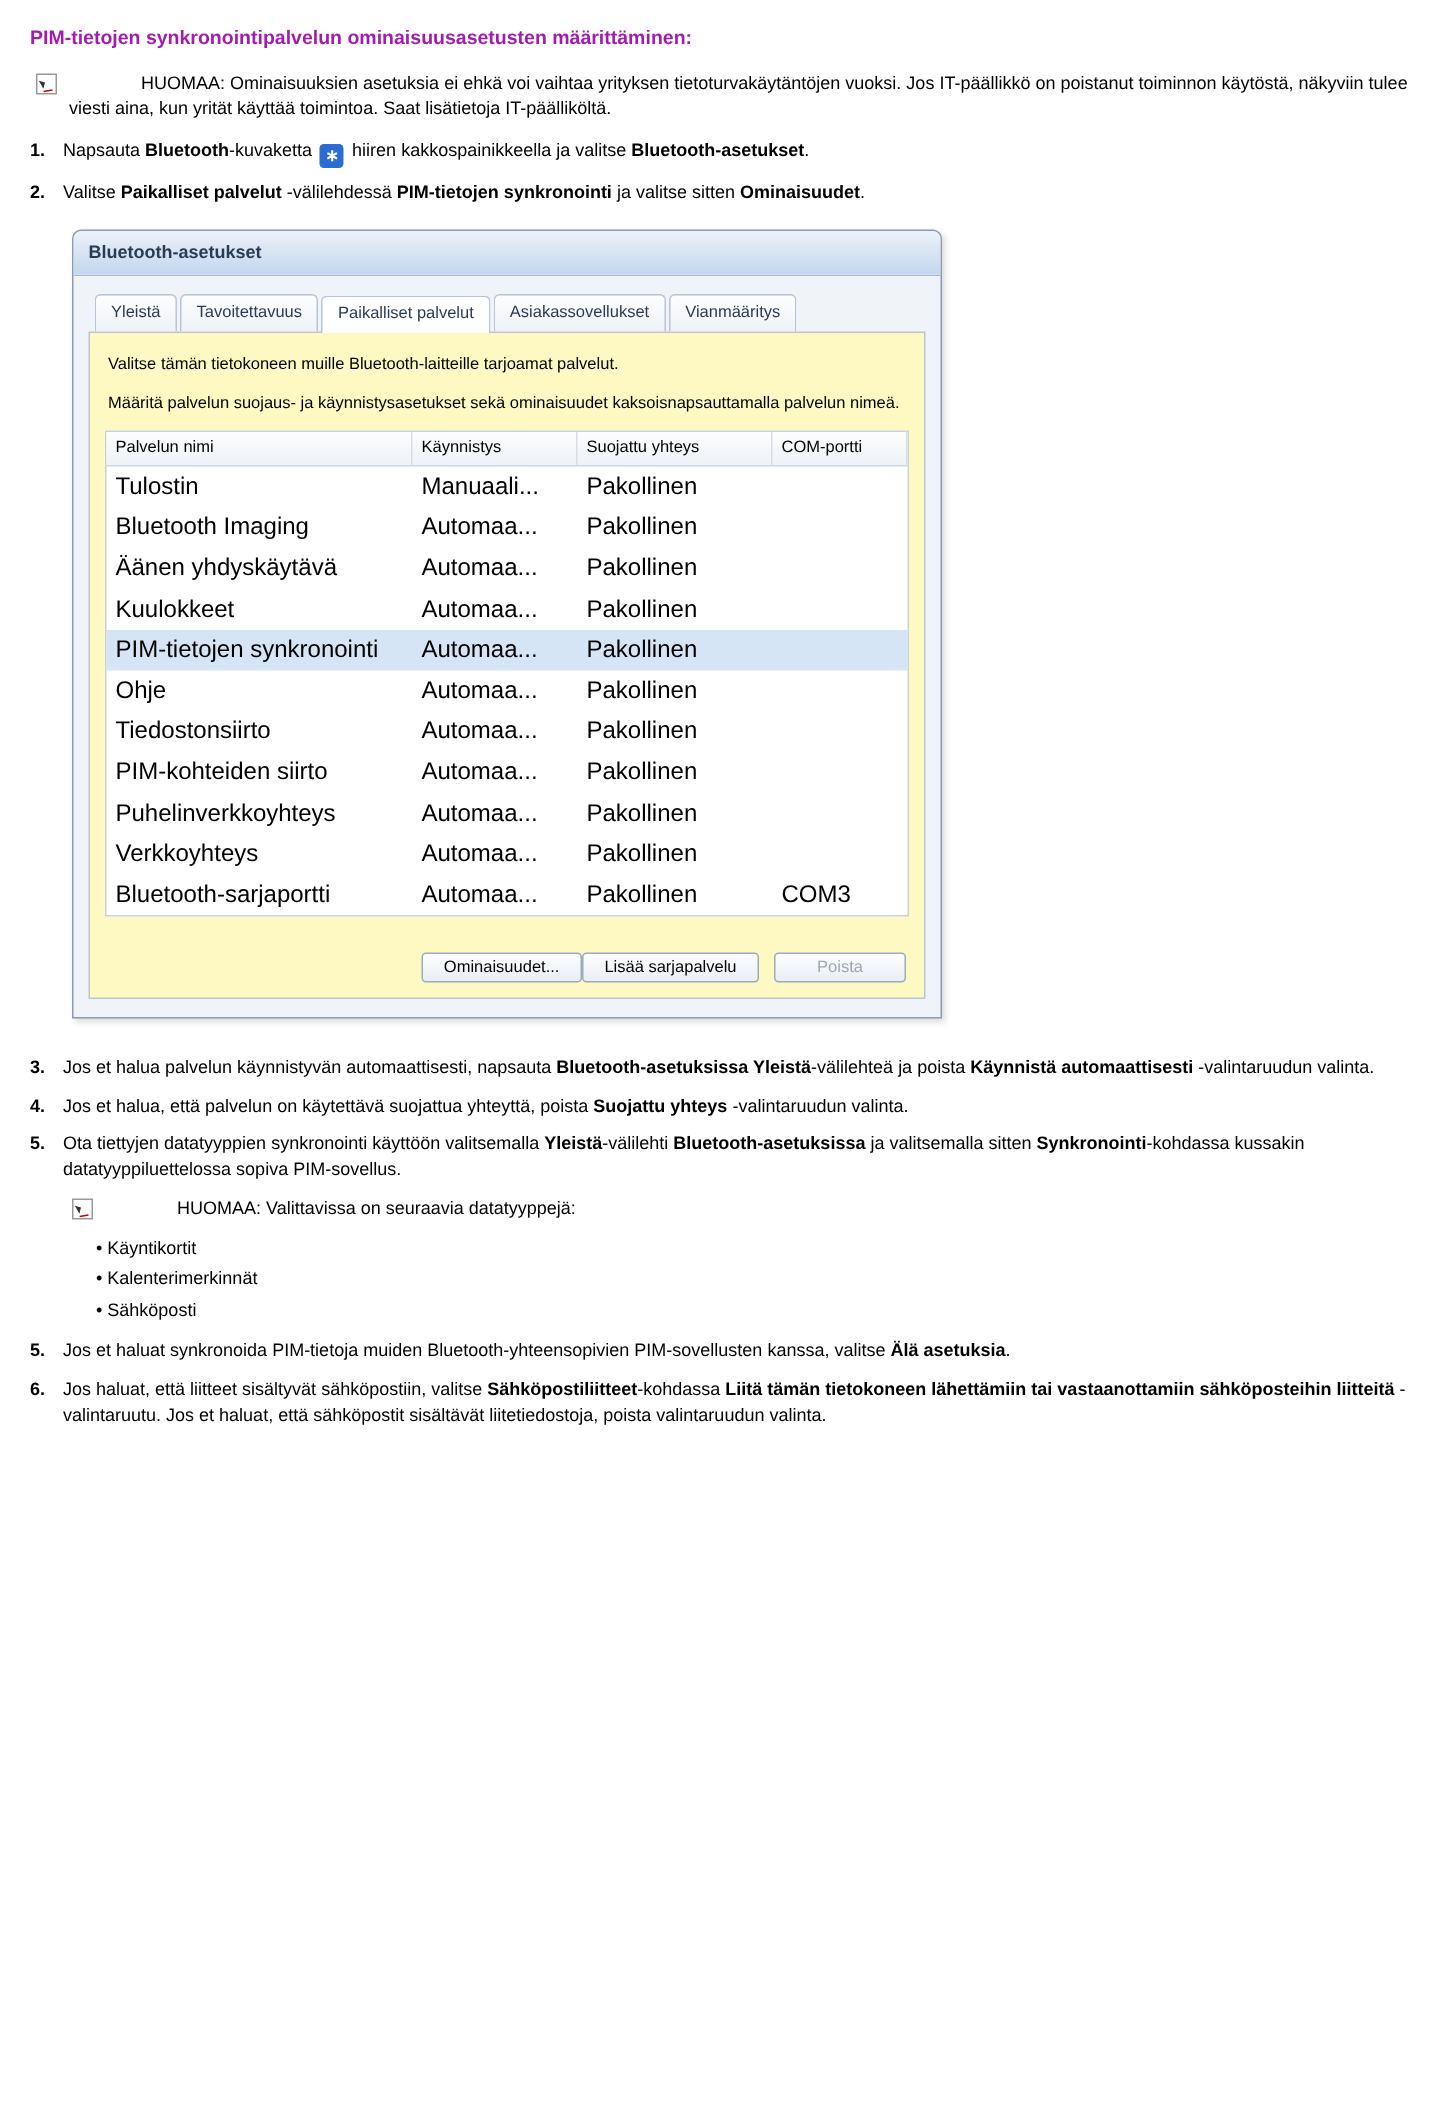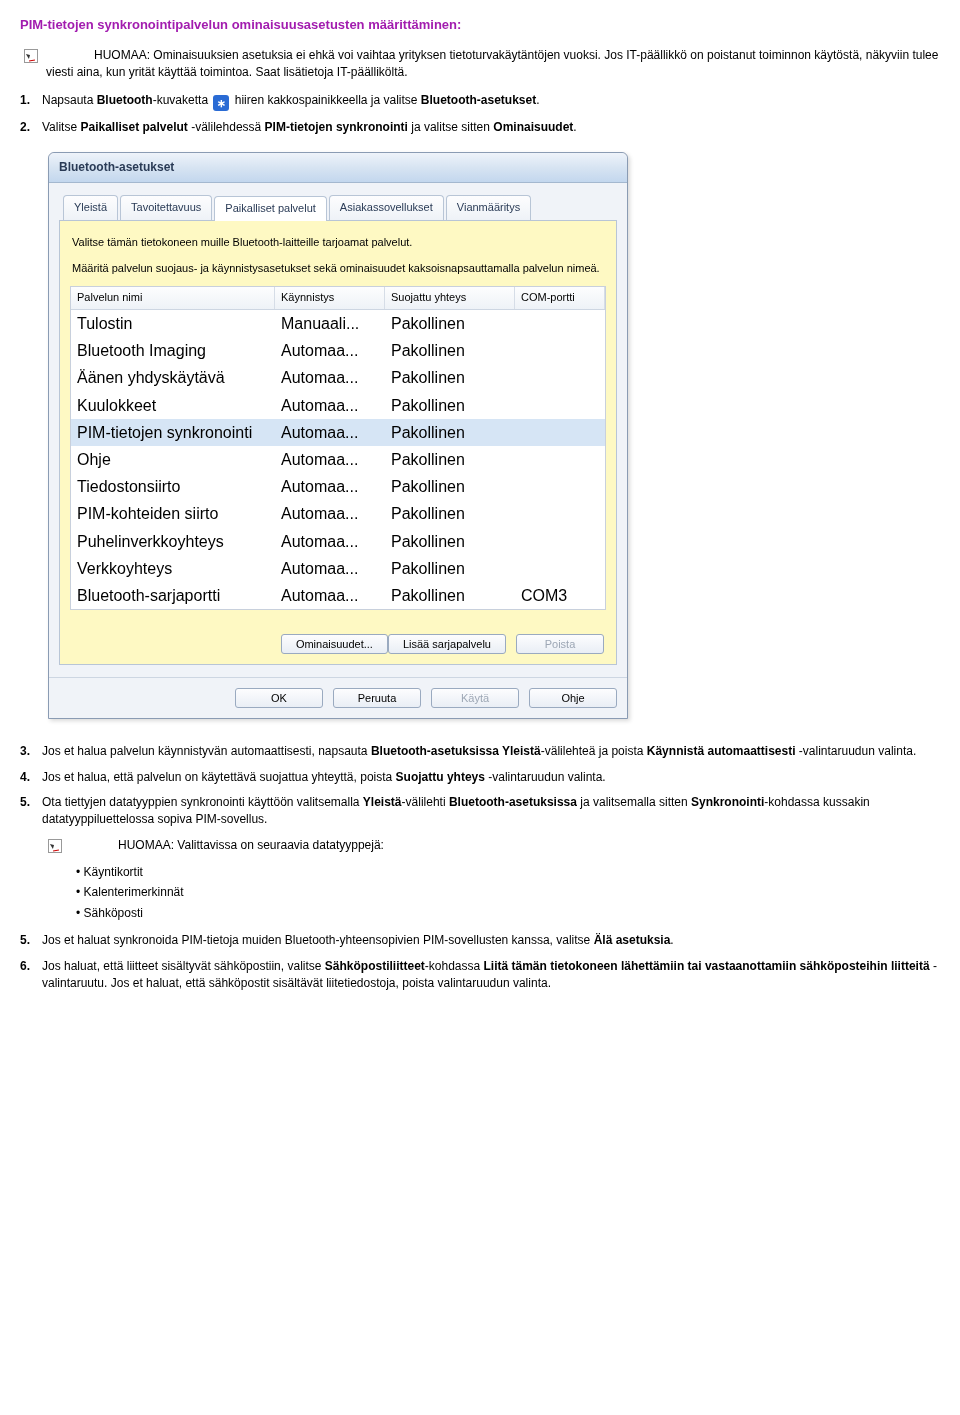--- a/index.html
+++ b/index.html
@@ -172,21 +172,21 @@
     display: flex;
     justify-content: flex-end;
     gap: 10px;
     padding: 10px;
     border-top: 1px solid #cdd6e2;
     background: #f0f3f8;
   }
 
   ul.bullets { list-style: none; margin: 6px 0 10px 44px; }
   ul.bullets li::before { content: "• "; }
-  ul.bullets li { margin: 3px 12px; }
+  ul.bullets li { margin: 3px 0; }
 </style>
 </head>
 <body>
 
 <div class="heading">PIM-tietojen synkronointipalvelun ominaisuusasetusten määrittäminen:</div>
 
 <div class="note">
   <span class="note-icon"></span>
   <div class="note-body">
     <b>HUOMAA:</b><span> Ominaisuuksien asetuksia ei ehkä voi vaihtaa yrityksen tietoturvakäytäntöjen vuoksi. Jos IT-päällikkö on poistanut toiminnon käytöstä, näkyviin tulee viesti aina, kun yrität käyttää toimintoa. Saat lisätietoja IT-päälliköltä.</span>
@@ -296,26 +296,20 @@
         </div>
         <div class="srv-btns">
           <button class="btn">Ominaisuudet...</button>
           <div class="rgroup">
             <button class="btn">Lisää sarjapalvelu</button>
             <button class="btn disabled">Poista</button>
           </div>
         </div>
       </div>
     </div>
-    <div class="dlg-footer">
-      <button class="btn">OK</button>
-      <button class="btn">Peruuta</button>
-      <button class="btn disabled">Käytä</button>
-      <button class="btn">Ohje</button>
-    </div>
   </div>
 </div>
 
 <ol class="steps">
   <li>
     <span class="num">3.</span>
     <span>Jos et halua palvelun käynnistyvän automaattisesti, napsauta </span><b>Bluetooth-asetuksissa Yleistä</b><span>-välilehteä ja poista </span><b>Käynnistä automaattisesti</b><span> -valintaruudun valinta.</span>
   </li>
   <li>
     <span class="num">4.</span>

